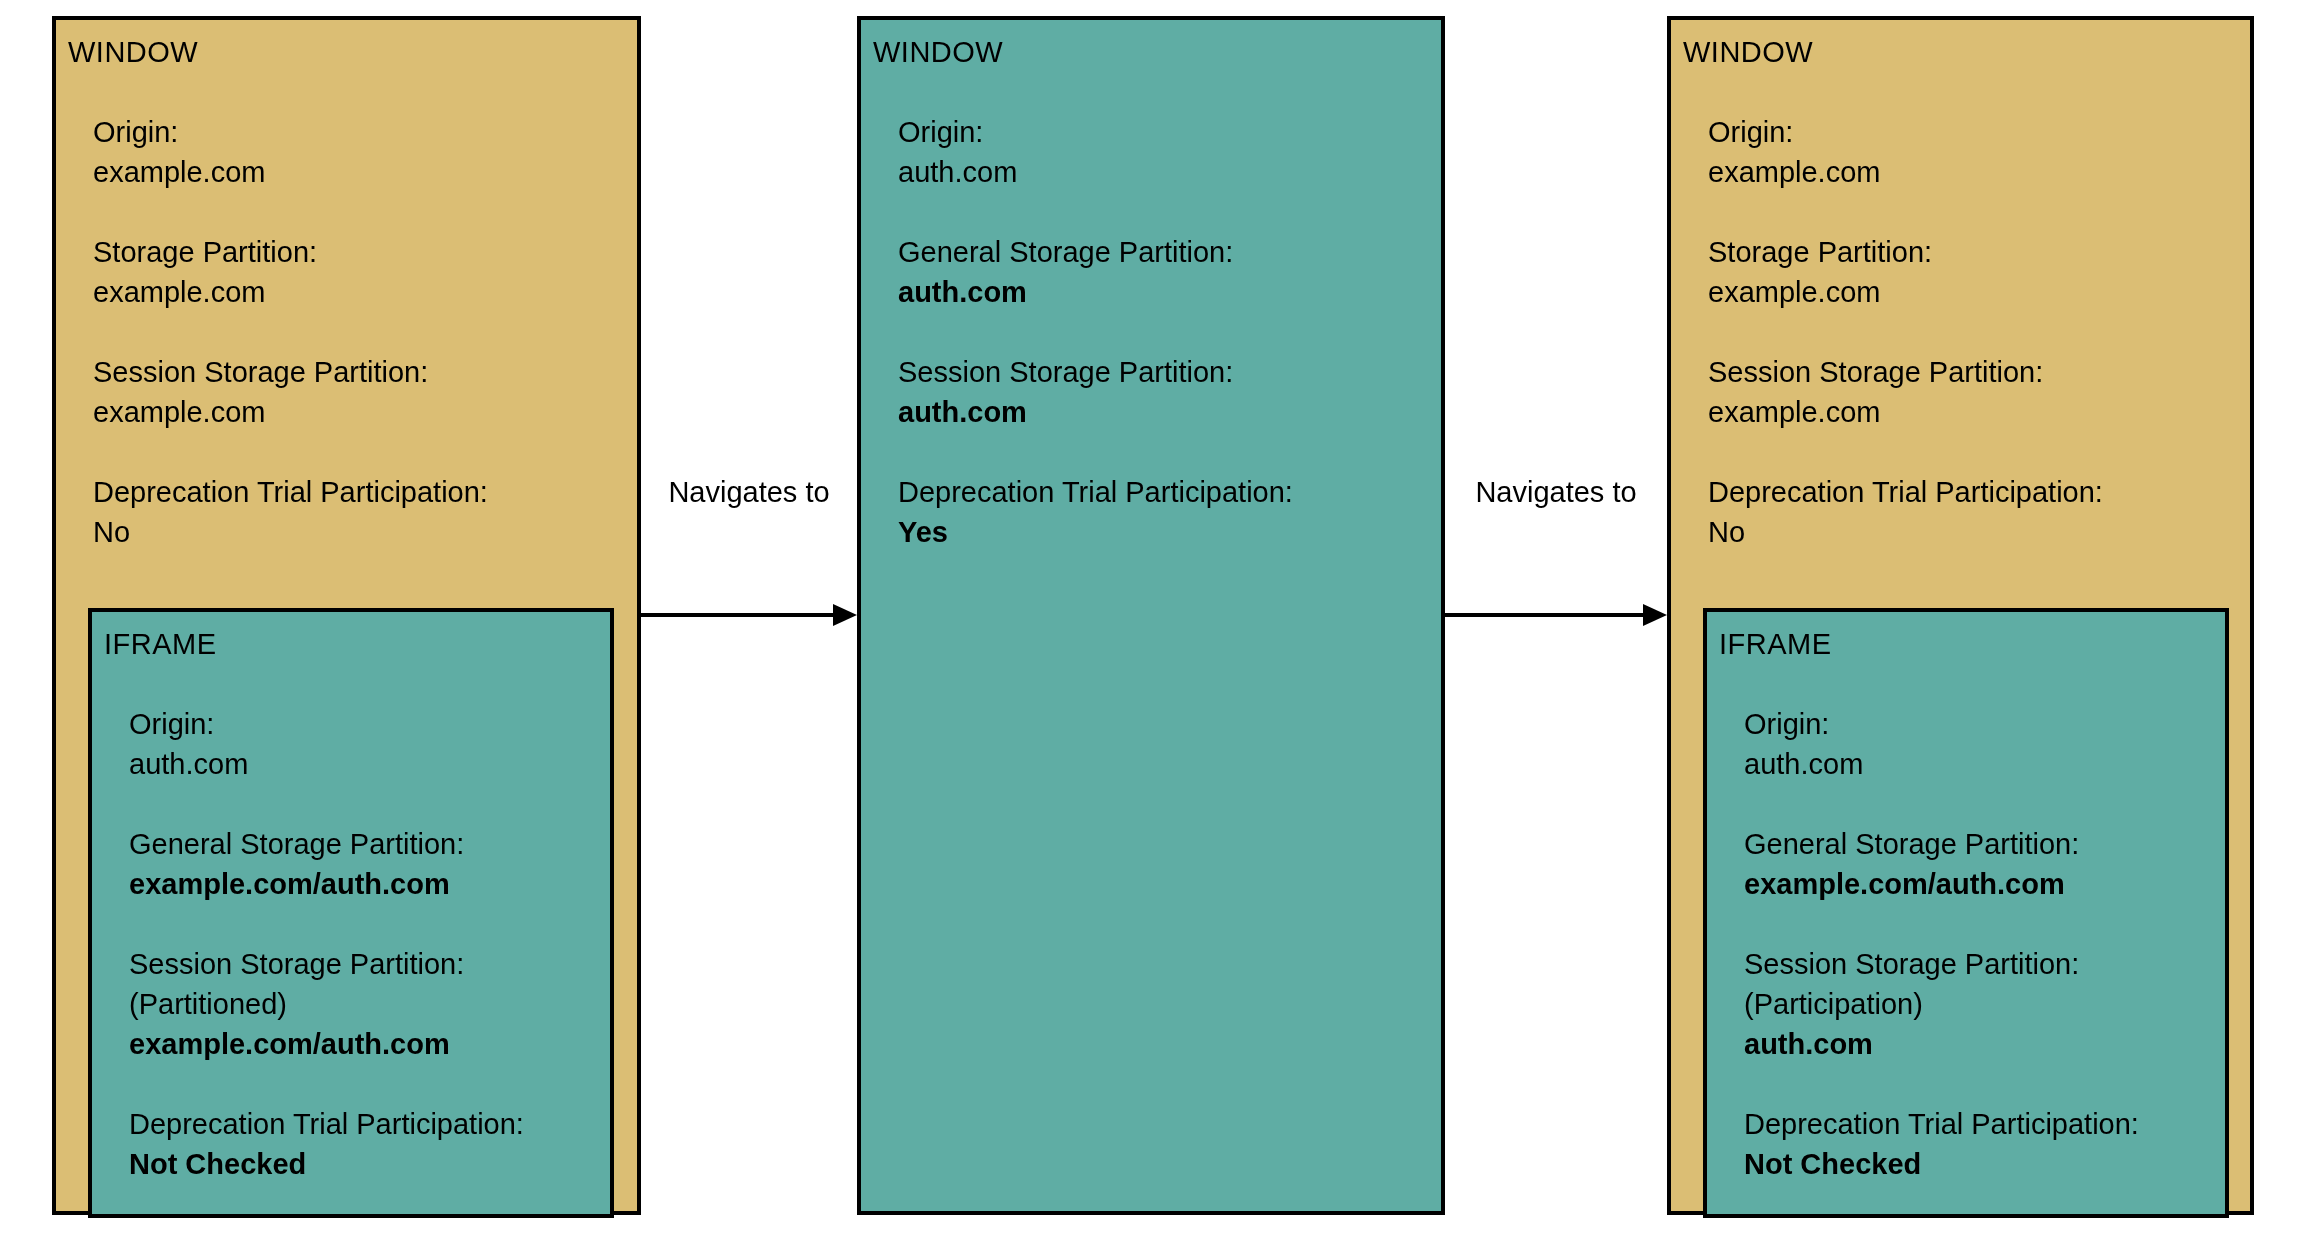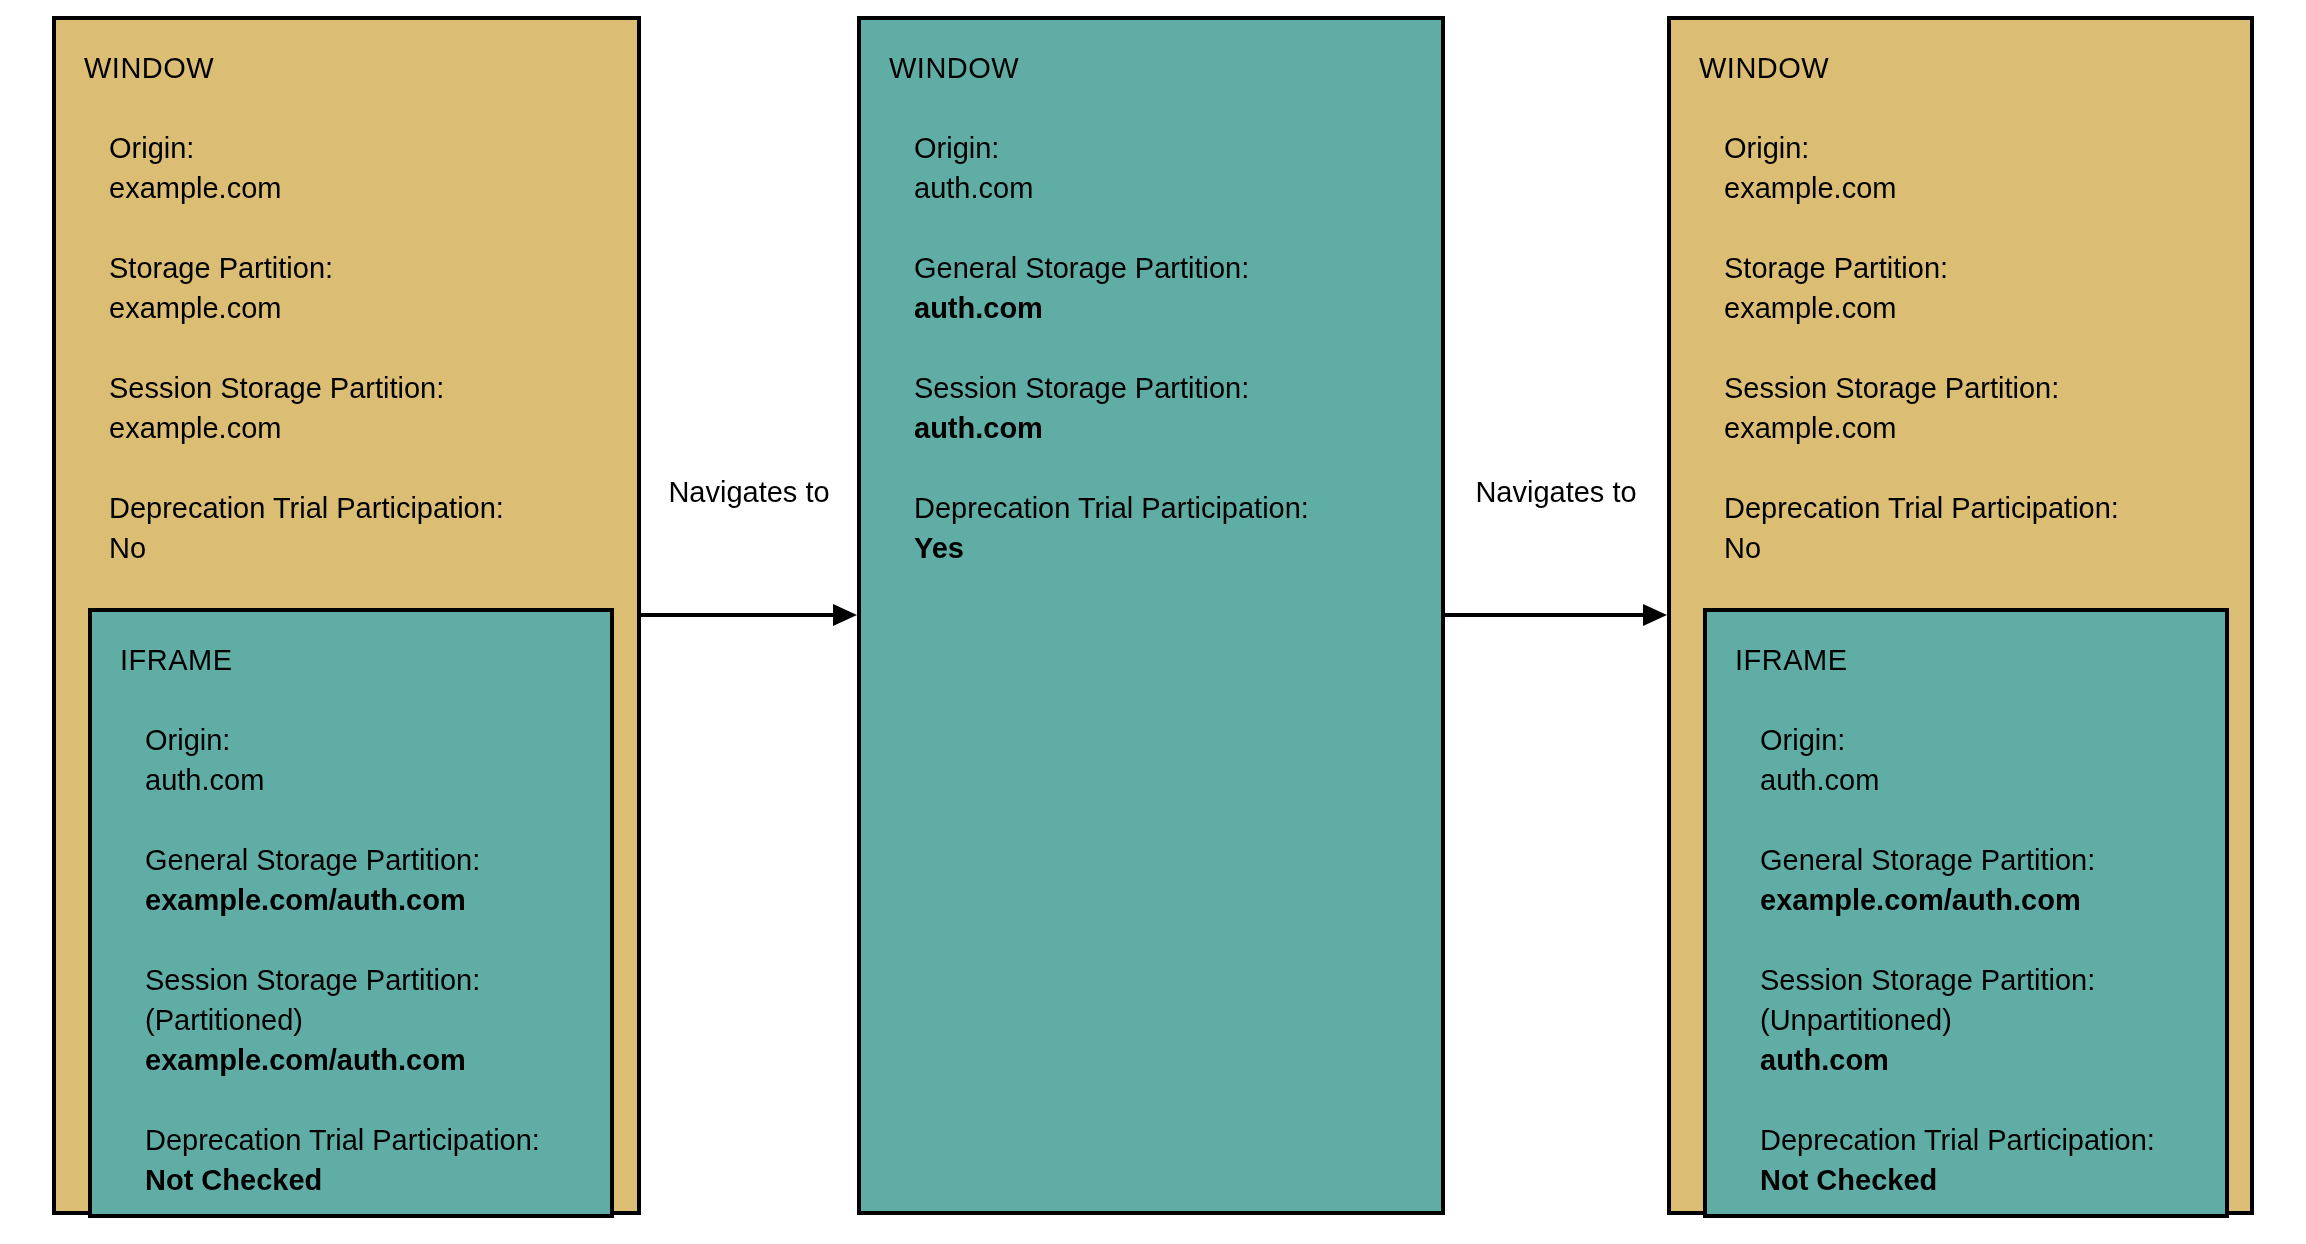--- a/index.html
+++ b/index.html
@@ -16,21 +16,21 @@
     width:2306px;height:1244px;
     background:var(--bg);
     overflow:hidden;
   }
   .win{
     position:absolute;top:16px;height:1199px;
     border:4px solid var(--line);
   }
   .win.tan{background:var(--tan);}
   .win.teal{background:var(--teal);}
-  .content{padding:28px;}
+  .content{padding:12px;}
   .title{font-size:29px;line-height:40px;letter-spacing:0.5px;}
   .field{margin-top:40px;}
   .line{font-size:29px;line-height:40px;margin-left:25px;}
   .b{font-weight:bold;}
   .iframe{
     position:absolute;left:32px;top:588px;width:526px;height:610px;
     border:4px solid var(--line);
     background:var(--teal);
   }
   .arrow-line{
@@ -152,21 +152,21 @@
         <div class="field">
           <div class="line">Origin:</div>
           <div class="line">auth.com</div>
         </div>
         <div class="field">
           <div class="line">General Storage Partition:</div>
           <div class="line b">example.com/auth.com</div>
         </div>
         <div class="field">
           <div class="line">Session Storage Partition:</div>
-          <div class="line">(Unpartitioned)</div>
+          <div class="line">(Participation)</div>
           <div class="line b">auth.com</div>
         </div>
         <div class="field">
           <div class="line">Deprecation Trial Participation:</div>
           <div class="line b">Not Checked</div>
         </div>
       </div>
     </div>
   </div>
 

